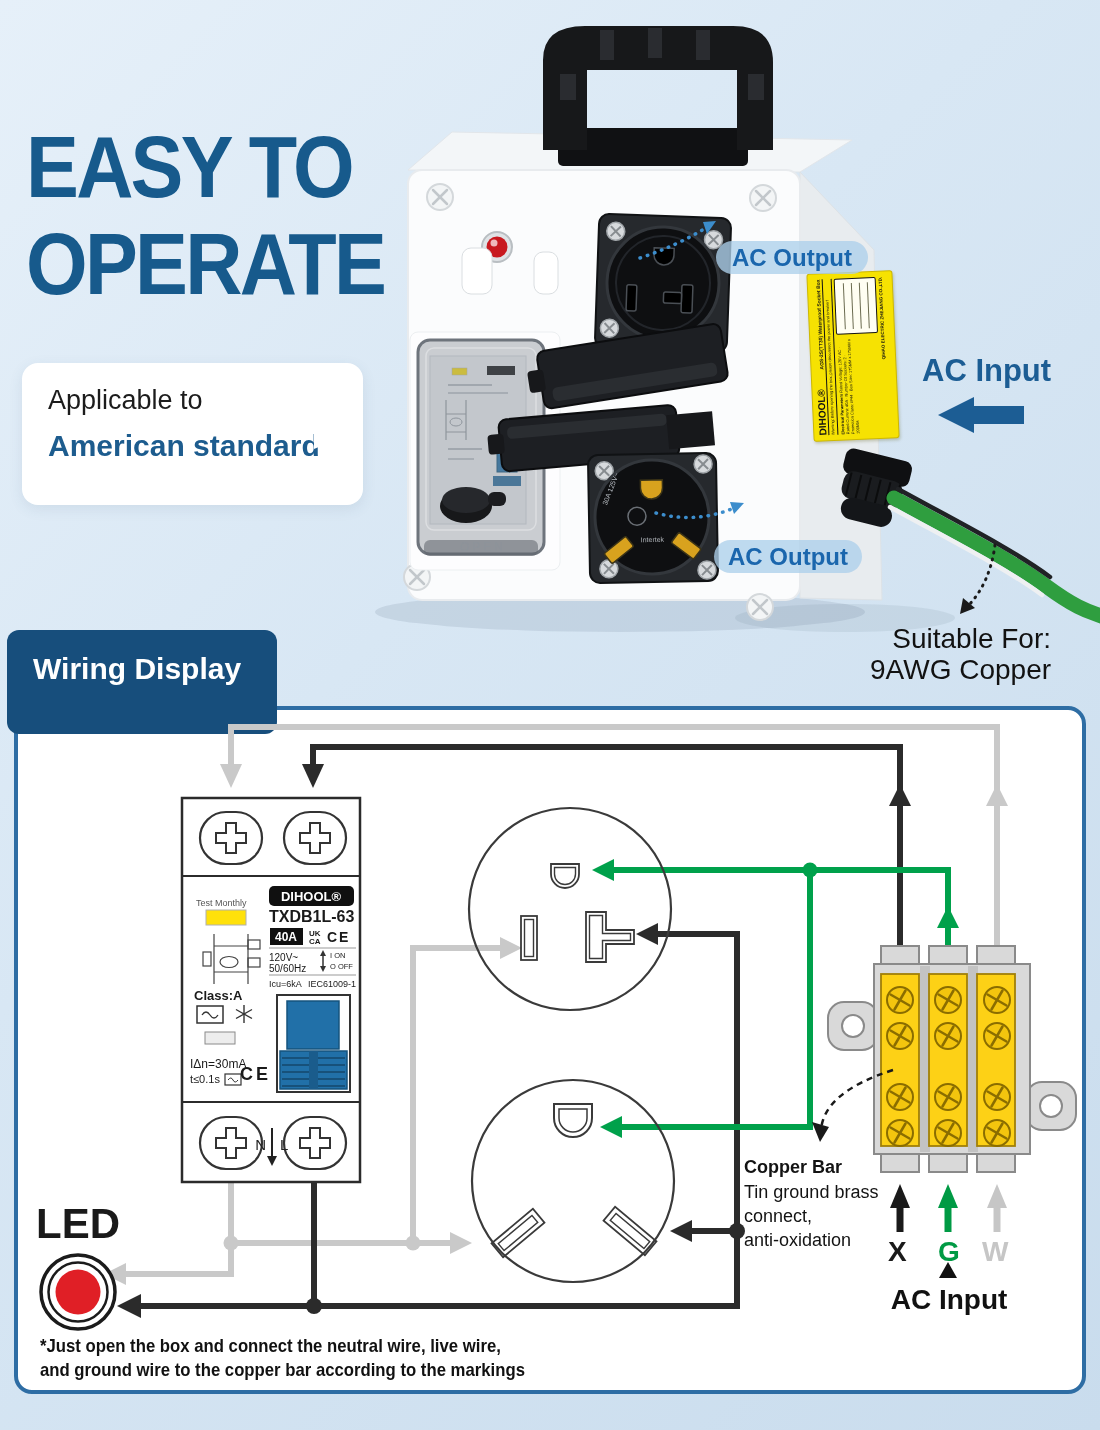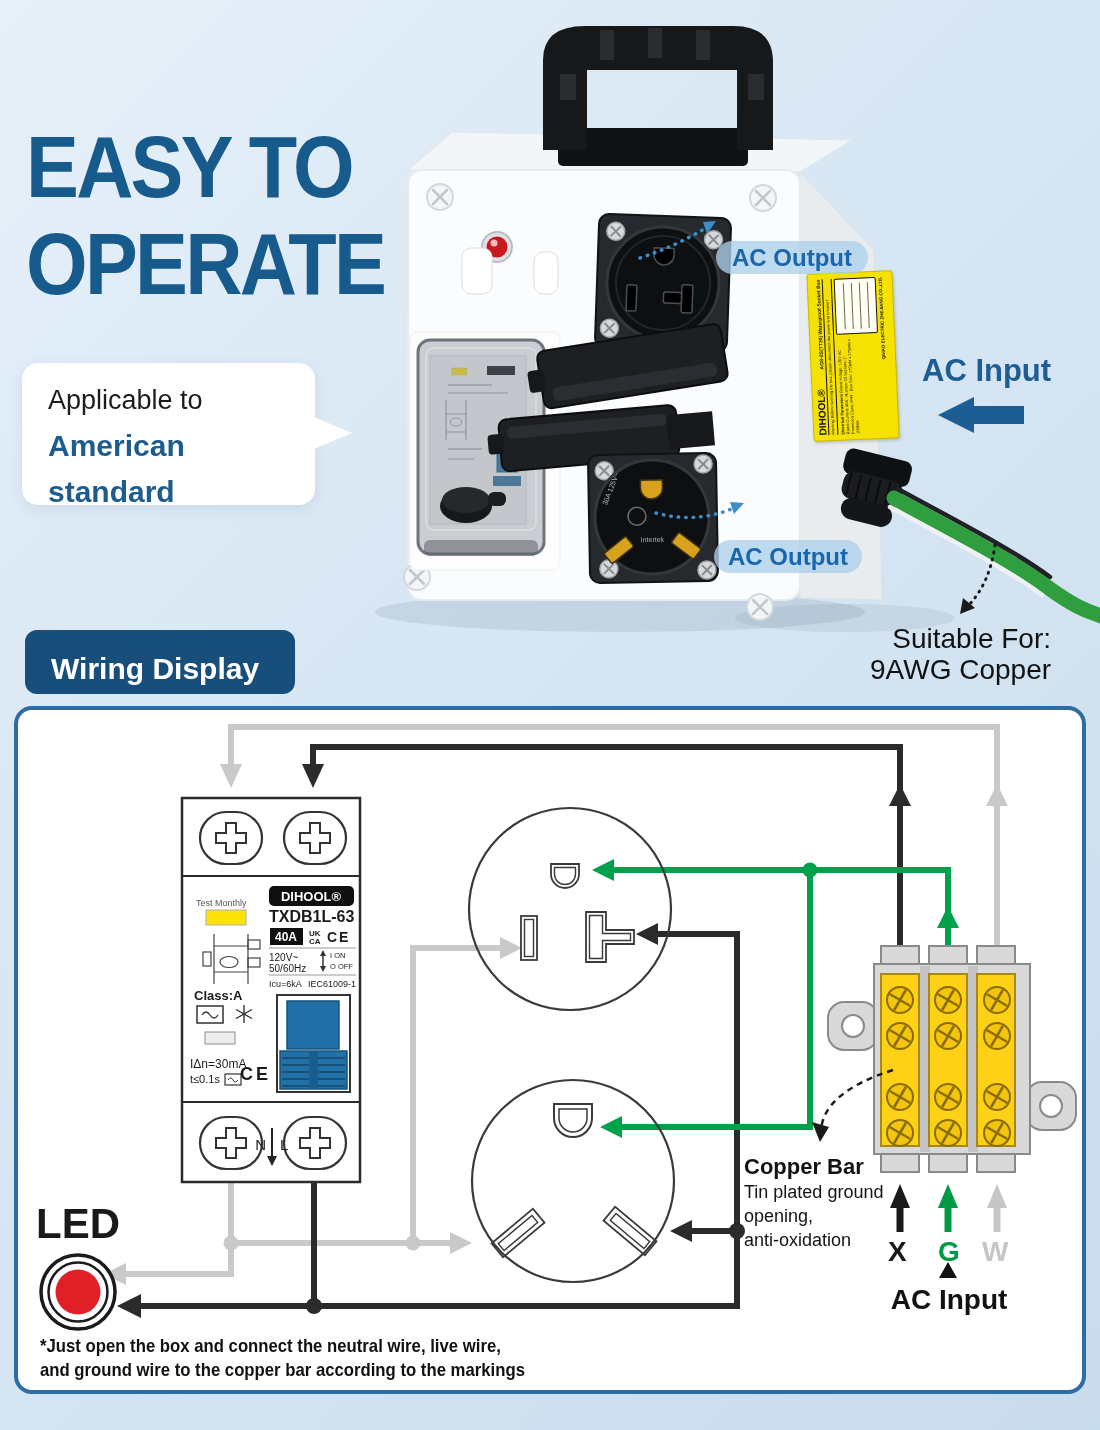--- a/index.html
+++ b/index.html
@@ -7,21 +7,21 @@
     position:relative;width:1100px;height:1430px;overflow:hidden;
     background:linear-gradient(135deg,#e6f0f9 0%,#d8e7f4 40%,#c9dced 100%);
     font-family:"Liberation Sans", sans-serif;
   }
   .abs{position:absolute;}
   
   .title{left:26px;top:118px;z-index:2;transform:scaleX(0.9);transform-origin:0 0;}
   .title div{font-size:88px;line-height:97px;font-weight:700;letter-spacing:-3px;color:#175a8c;}
   
   .bubble{left:22px;top:363px;width:293px;height:142px;background:#fff;border-radius:16px;
-          box-shadow:0 4px 14px rgba(60,90,120,0.10);z-index:2;}
+          box-shadow:0 4px 14px rgba(60,90,120,0.10);z-index:2;padding-left:48px;}
   .bubble-text{position:absolute;left:26px;top:14px;}
   .bubble-text .l1,.bubble-text .l3{font-size:27px;line-height:46px;color:#1c1c1c;}
   .bubble-text .l2{font-size:30px;line-height:46px;font-weight:700;color:#1d5c8e;}
   .bubble-tail{left:314px;top:417px;width:0;height:0;z-index:2;
           border-top:16px solid transparent;border-bottom:16px solid transparent;border-left:38px solid #fff;}
   
   .pill{z-index:5;background:rgba(173,207,235,0.78);border-radius:17px;color:#1a66ad;
         font-weight:700;font-size:24px;line-height:33px;text-align:center;margin-top:29px;}
   .pill-top{left:716px;top:212px;width:152px;height:33px;}
   .pill-bottom{left:714px;top:511px;width:148px;height:33px;}
@@ -36,29 +36,29 @@
   .label-brand{font-size:10px;font-weight:700;}
   .label-product{font-size:5px;font-weight:700;}
   .label-warn{font-size:4px;line-height:6px;border-bottom:1px solid #131313;padding:1px 0;}
   .label-mid{display:flex;gap:3px;margin-top:2px;}
   .label-params{font-size:4px;line-height:5px;width:62%;}
   .label-params .pt{font-weight:700;}
   .label-schem{flex:1;background:#fffef2;border:1px solid #131313;border-radius:2px;height:40px;position:relative;}
   .label-schem i{position:absolute;background:#6b6b50;height:1px;left:4px;right:4px;}
   .label-company{font-size:4.5px;font-weight:700;text-align:right;margin-top:2px;}
   
-  .banner{left:25px;top:630px;width:270px;height:64px;background:#174e7c;border-radius:12px;z-index:3;}
+  .banner{left:7px;top:630px;width:270px;height:104px;background:#174e7c;border-radius:12px;z-index:3;}
   .banner span{display:block;padding-left:26px;line-height:78px;color:#fff;font-weight:700;font-size:30px;}
   .panel{left:14px;top:706px;width:1072px;height:688px;background:#fff;border:4px solid #2e6da4;
          border-radius:18px;box-sizing:border-box;z-index:1;}
   svg.overlay{position:absolute;left:0;top:0;z-index:3;pointer-events:none;}
   svg text{font-family:"Liberation Sans", sans-serif;}
   .led-label{left:36px;top:1200px;z-index:4;font-size:42px;font-weight:700;color:#1a1a1a;}
   .copper-block{left:744px;top:1154px;z-index:4;color:#131313;}
-  .copper-title{font-size:22px;font-weight:700;line-height:26px;}
+  .copper-title{font-size:18px;font-weight:700;line-height:26px;}
   .copper-desc{font-size:18px;line-height:24px;}
   .xgw{z-index:4;font-size:28px;font-weight:700;top:1236px;}
   .x-lab{left:888px;color:#1a1a1a;}
   .g-lab{left:938px;color:#009a44;}
   .w-lab{left:982px;color:#c6c6c6;}
   .acinput-bottom{left:878px;top:1284px;width:142px;text-align:center;z-index:4;
       font-size:28px;font-weight:700;color:#111;}
   .footnote{left:40px;top:1334px;z-index:4;font-size:19px;font-weight:700;line-height:24px;color:#111;
       transform:scaleX(0.88);transform-origin:0 0;white-space:nowrap;}
 </style>
@@ -454,22 +454,22 @@
             <i style="top:32px"></i>
         </div>
       </div>
       <div class="label-company">QIHAO ELECTRIC ZHEJIANG CO.,LTD.</div>
     </div>
   </div>
 
   <div class="abs led-label">LED</div>
   <div class="abs copper-block">
     <div class="copper-title">Copper Bar</div>
-    <div class="copper-desc">Tin plated ground</div>
-    <div class="copper-desc">opening,</div>
+    <div class="copper-desc">Tin ground brass</div>
+    <div class="copper-desc">connect,</div>
     <div class="copper-desc">anti-oxidation</div>
   </div>
   <div class="abs xgw x-lab">X</div>
   <div class="abs xgw g-lab">G</div>
   <div class="abs xgw w-lab">W</div>
   <div class="abs acinput-bottom">AC Input</div>
 
   <div class="abs footnote">
     <div>*Just open the box and connect the neutral wire, live wire,</div>
     <div>and ground wire to the copper bar according to the markings</div>

